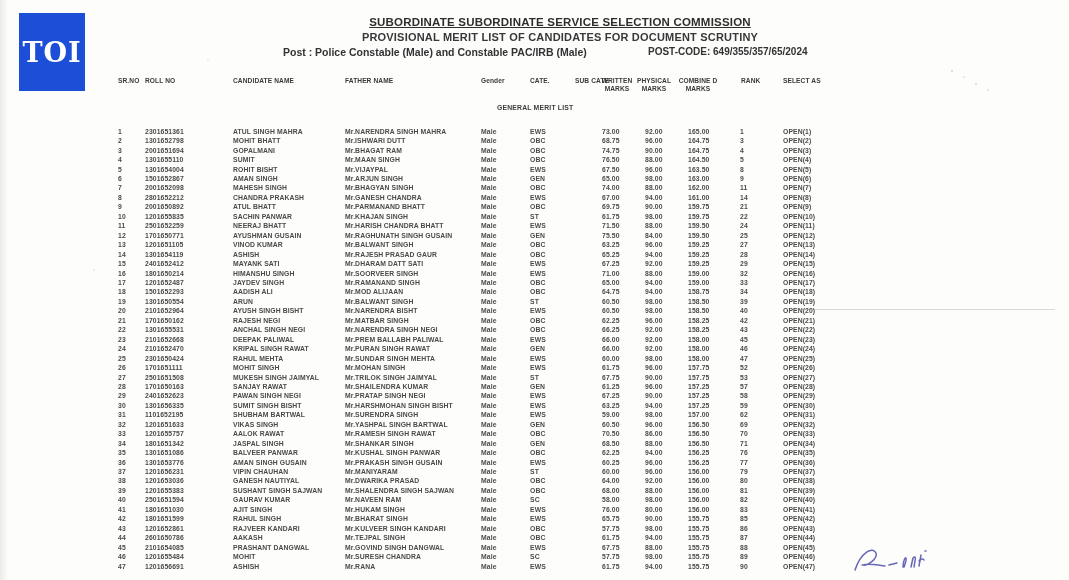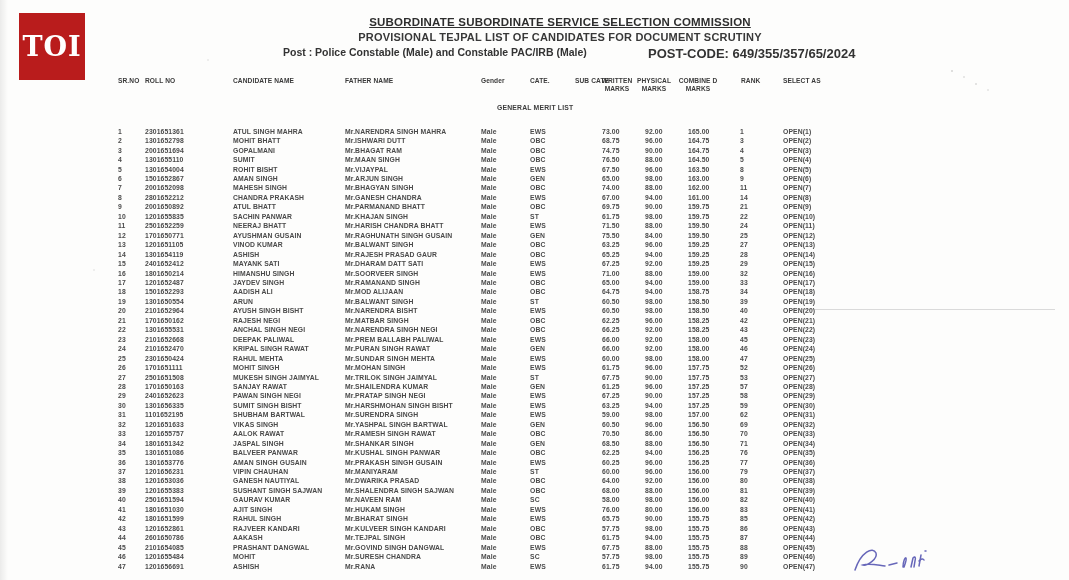--- a/index.html
+++ b/index.html
@@ -1,30 +1,30 @@
 <!DOCTYPE html>
 <html><head>
 <meta charset="utf-8">
 <style>
   html,body{margin:0;padding:0;background:#ffffff;}
   .stage{position:relative;width:1069px;height:580px;background:#fdfdfc;overflow:hidden;
          font-family:"Liberation Sans",sans-serif;}
   .edge-shade{position:absolute;left:0;top:0;width:8px;height:100%;
               background:linear-gradient(90deg,rgba(0,0,0,0.07),rgba(0,0,0,0));}
   
-  .toi{position:absolute;left:19px;top:13px;width:66px;height:67px;background:#b91c1c;
+  .toi{position:absolute;left:19px;top:13px;width:66px;height:78px;background:#1d4ed8;
        display:flex;align-items:center;justify-content:center;}
   .toi span{color:#ffffff;font-family:"DejaVu Serif",serif;font-weight:700;font-size:27px;letter-spacing:1px;}
   
   .doc-title{position:absolute;left:210px;top:16px;width:700px;text-align:center;
              font-size:11.5px;font-weight:700;color:#2e2e2e;text-decoration:underline;letter-spacing:.2px;}
   .doc-subtitle{position:absolute;left:210px;top:31px;width:700px;text-align:center;
              font-size:11px;font-weight:700;color:#383838;letter-spacing:.2px;}
   .post-label{position:absolute;left:283px;top:46px;font-size:10.5px;font-weight:700;color:#333;text-align:right;}
-  .post-code{position:absolute;left:648px;top:46px;font-size:13px;font-weight:700;color:#333;}
+  .post-code{position:absolute;left:648px;top:46px;font-size:10px;font-weight:700;color:#333;}
   
   .thead{position:absolute;left:112px;top:77px;display:flex;align-items:flex-start;}
   .section-heading{position:absolute;left:497px;top:104px;font-size:6.8px;font-weight:700;
                    color:#3c3c3c;letter-spacing:.2px;}
   .tbody{position:absolute;left:112px;top:127px;}
   .trow{display:flex;height:9.46px;align-items:center;}
   .cell{box-sizing:border-box;font-size:6.8px;font-weight:700;color:#4a4a4a;
         white-space:nowrap;letter-spacing:.1px;line-height:8px;}
   .cell.h{color:#3a3a3a;font-size:6.6px;white-space:normal;}
   .c-sr{width:27px;padding-left:6px;}
@@ -53,21 +53,21 @@
 <body>
 
 <div class="stage">
   <div class="edge-shade"></div>
 
   <div class="toi">
     <span>TOI</span>
   </div>
 
   <div class="doc-title">SUBORDINATE SUBORDINATE SERVICE SELECTION COMMISSION</div>
-  <div class="doc-subtitle">PROVISIONAL TEJPAL LIST OF CANDIDATES FOR DOCUMENT SCRUTINY</div>
+  <div class="doc-subtitle">PROVISIONAL MERIT LIST OF CANDIDATES FOR DOCUMENT SCRUTINY</div>
   <div class="post-label">Post :  Police Constable (Male) and Constable PAC/IRB (Male)</div>
   <div class="post-code">POST-CODE: 649/355/357/65/2024</div>
 
   <div class="thead" id="thead">
       <div class="cell h c-sr">SR.NO</div>
       <div class="cell h c-roll">ROLL NO</div>
       <div class="cell h c-name">CANDIDATE NAME</div>
       <div class="cell h c-father">FATHER NAME</div>
       <div class="cell h c-gender">Gender</div>
       <div class="cell h c-cate">CATE.</div>

